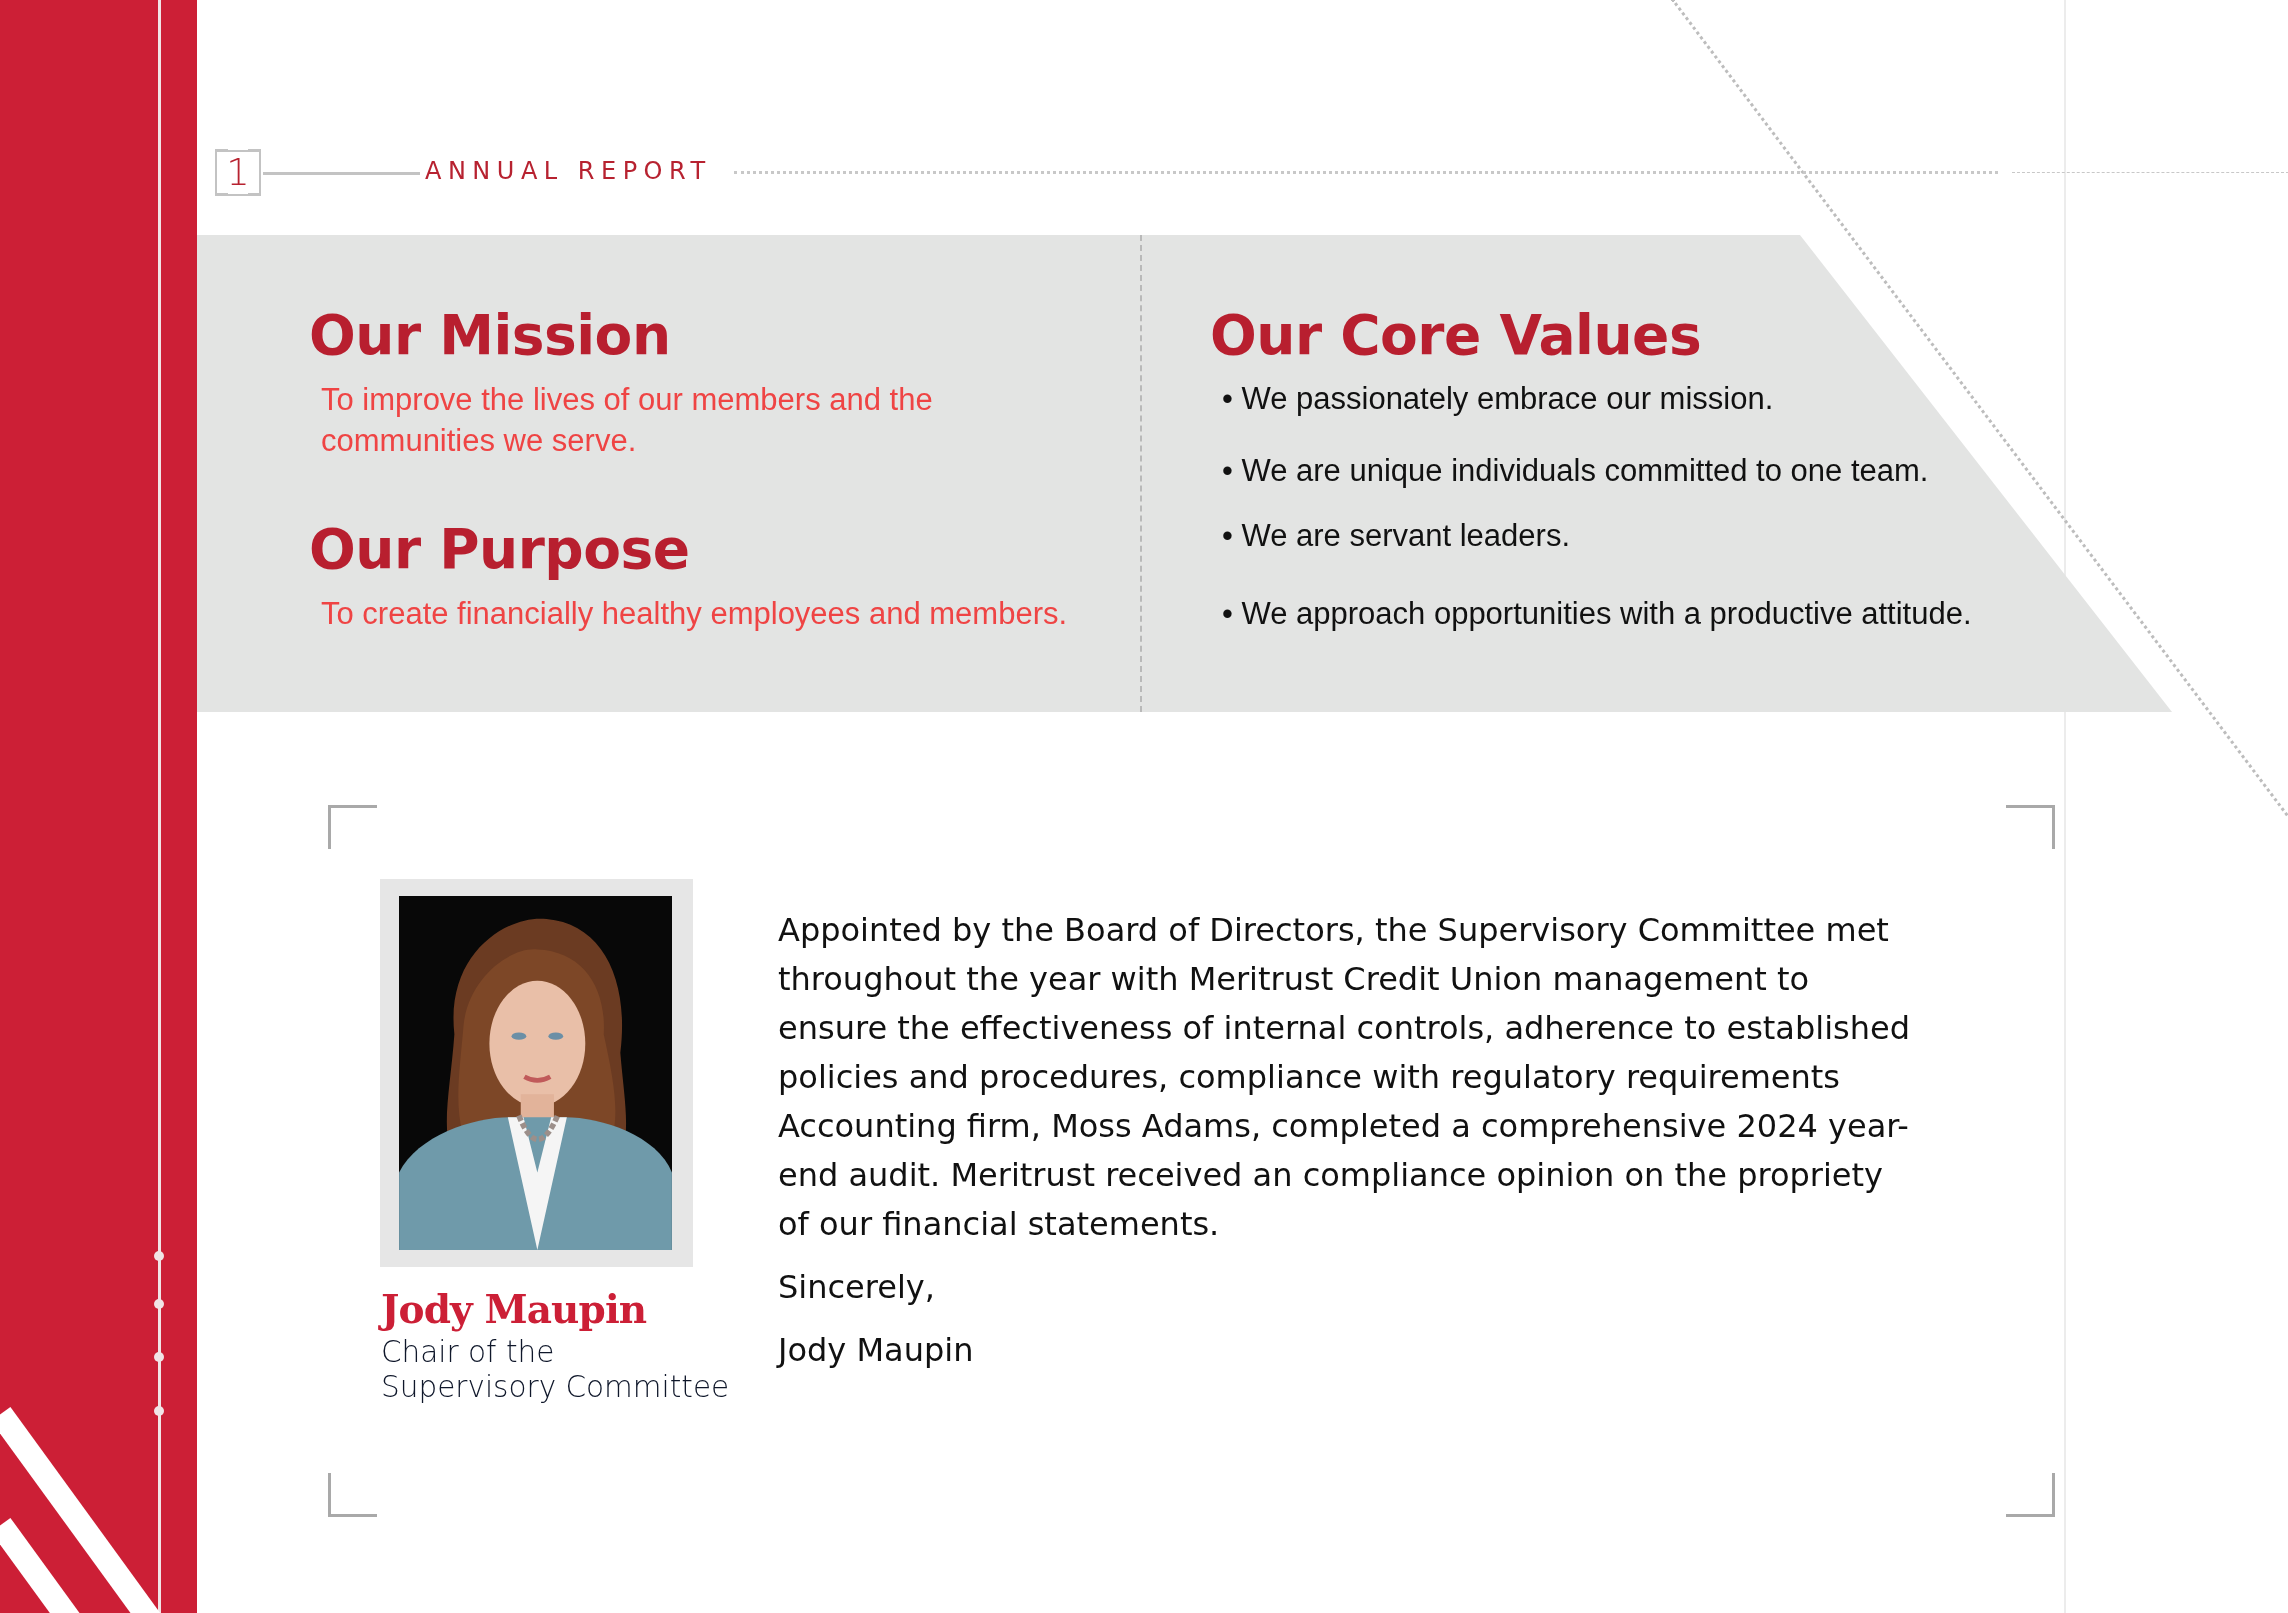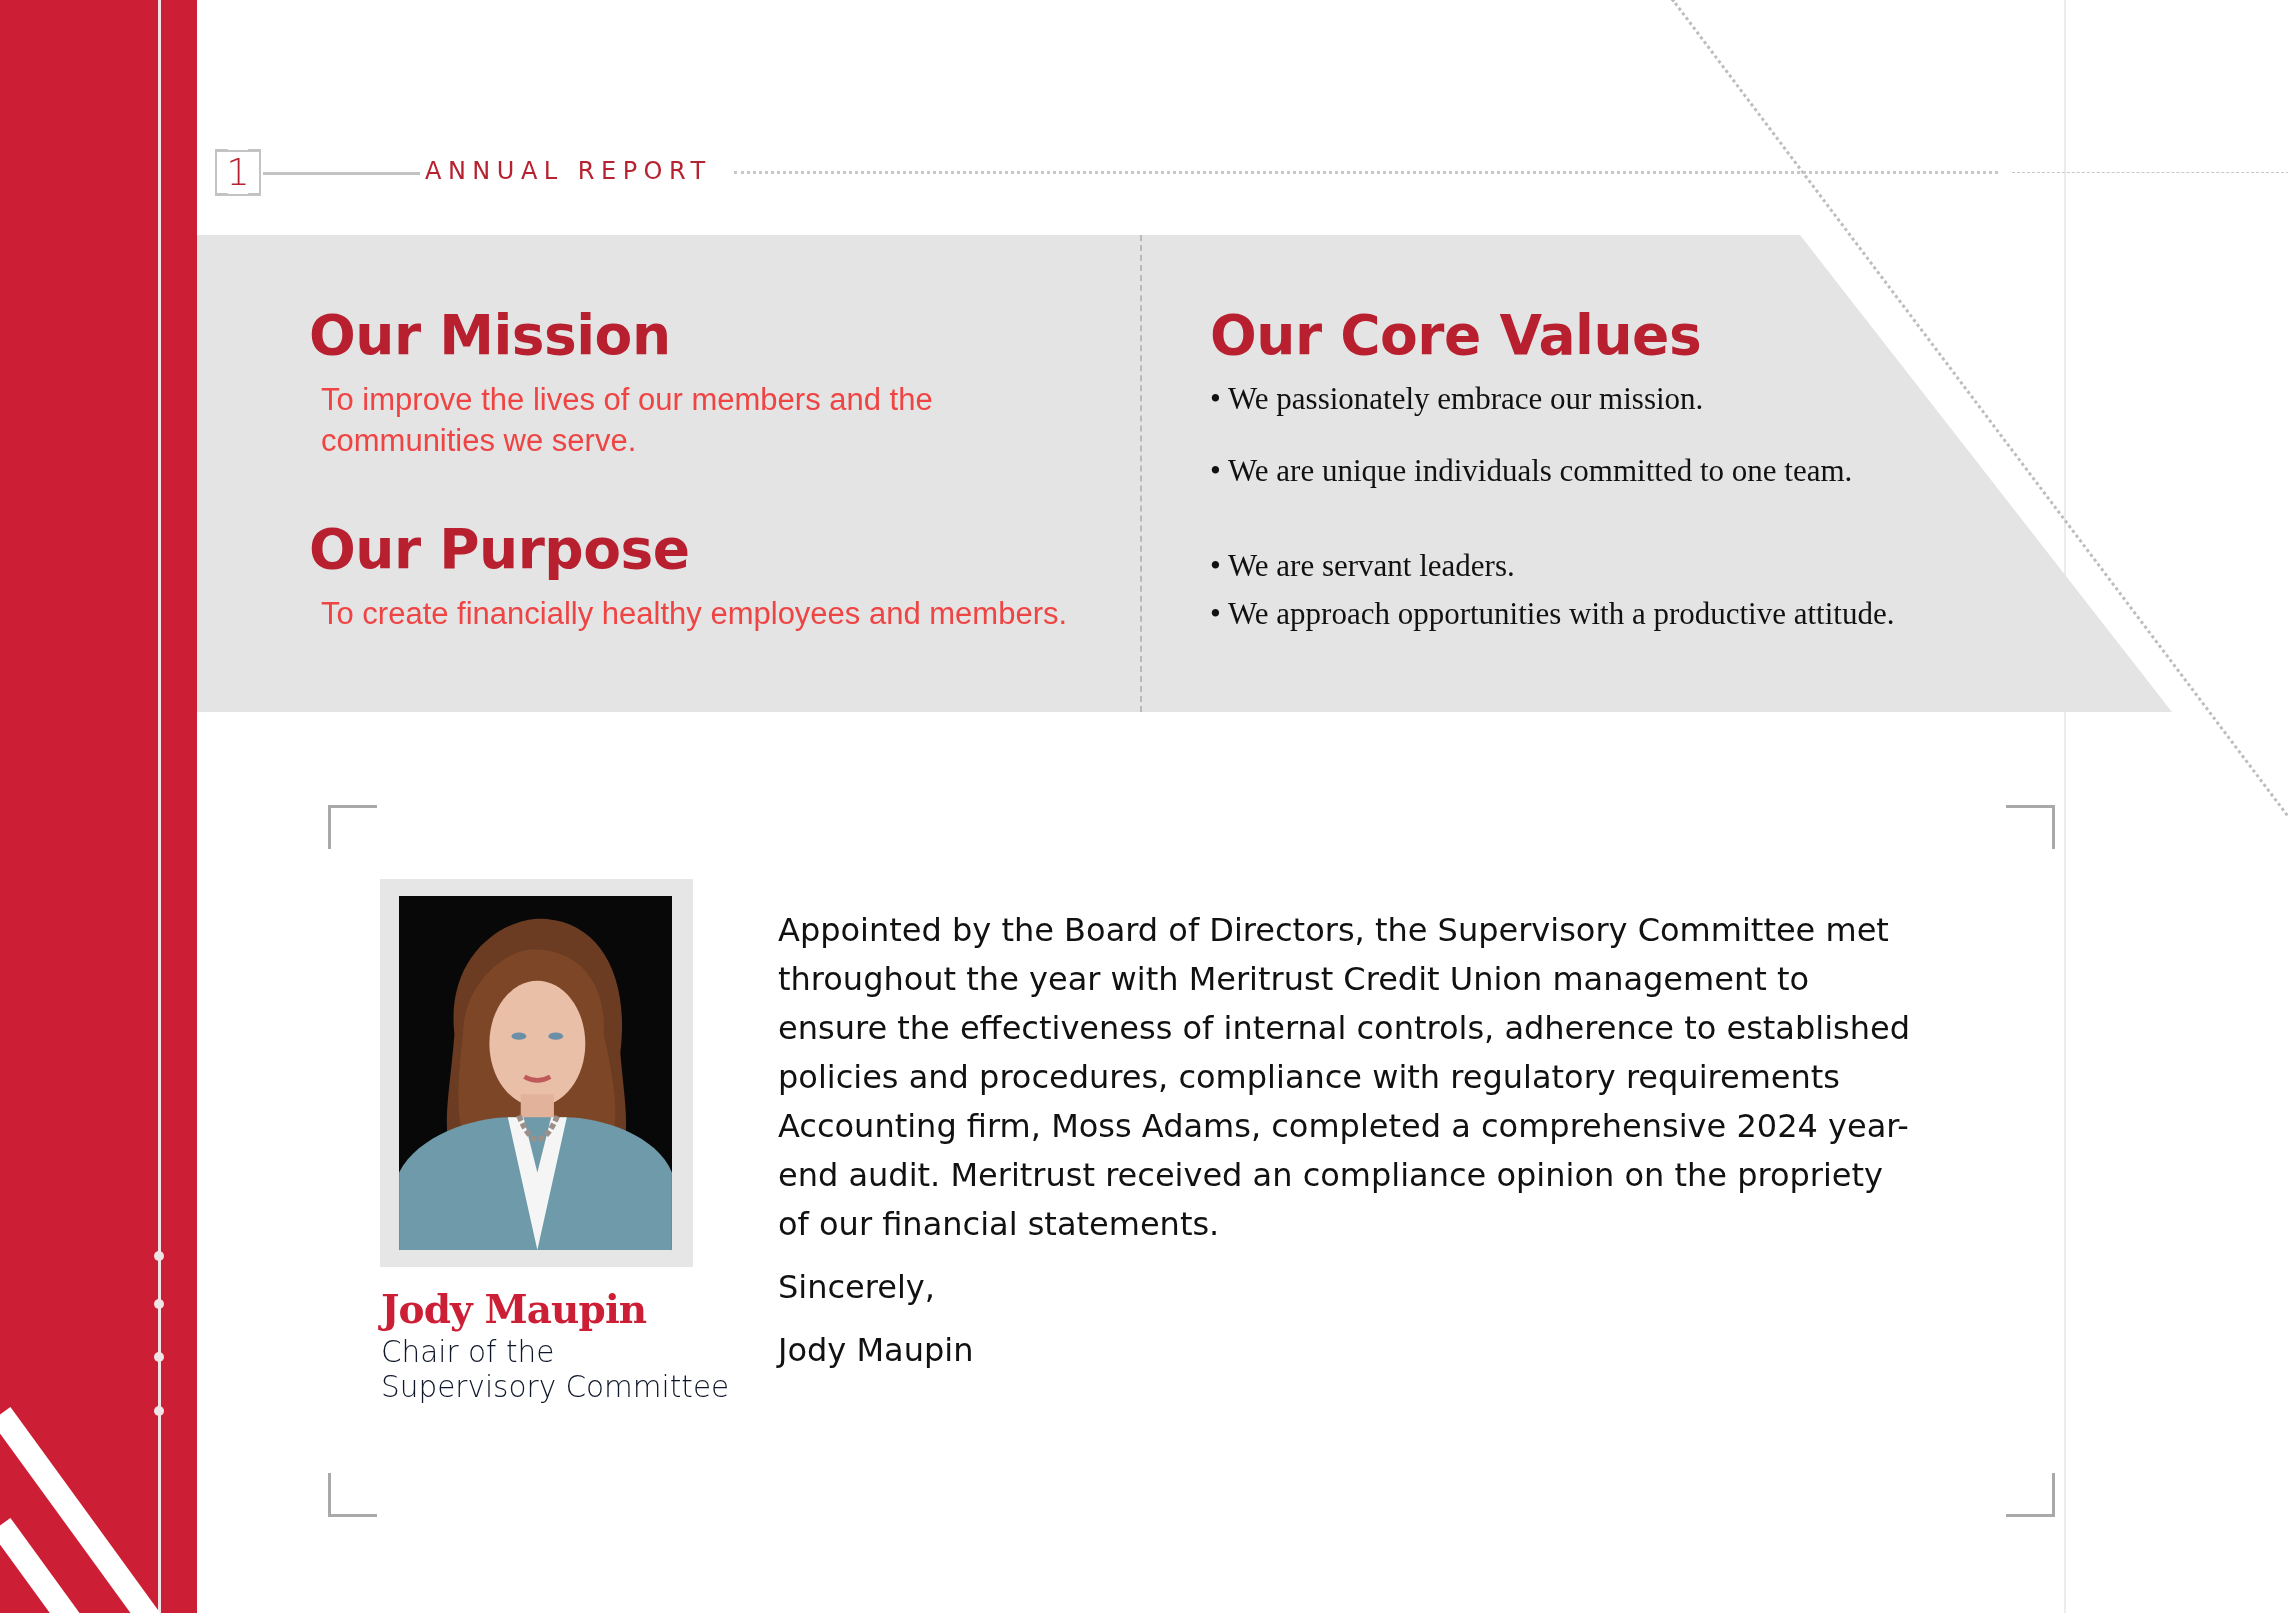--- a/index.html
+++ b/index.html
@@ -15,21 +15,21 @@
   .pagenum::after { right:0; border-left:none; }
   .hline { left:263px; top:172px; width:157px; height:2.8px; background:#c3c3c3; }
   .title-report { left:425px; top:155px; color:#b72230; font-size:24px; letter-spacing:6.5px; line-height:33px; font-family:"DejaVu Sans", sans-serif; }
   .dotline { left:734px; top:171px; width:1264px; height:0; border-top:3.7px dotted #c8c8c8; }
   .dashline { left:2012px; top:172px; width:277px; height:0; border-top:1.8px dashed #c8c8c8; }
   .vpage { left:2064px; top:0; width:1.8px; height:1613px; background:#ececec; }
   .band { left:197px; top:235px; width:1975px; height:477px; background:#e3e4e3; clip-path:polygon(0 0, 1603px 0, 1975px 477px, 0 477px); }
   .divider { left:1140px; top:235px; height:477px; width:0; border-left:2.8px dashed #b9b9b9; }
   .h2 { color:#b81f2f; font-weight:bold; font-size:55px; line-height:65px; font-family:"DejaVu Sans", sans-serif; letter-spacing:-0.5px; }
   .ptext { color:#ef4444; font-size:31px; line-height:41px; font-family:"Liberation Sans", sans-serif; }
-  .bullet { color:#111; font-size:31px; line-height:41px; font-family:Liberation Serif, serif; white-space:nowrap; }
+  .bullet { color:#111; font-size:31px; line-height:41px; font-family:Liberation Sans, sans-serif; white-space:nowrap;margin-left:12px; }
   .corner { width:46px; height:41px; border-color:#a9a9a9; border-style:solid; border-width:0; }
   .c-tl { left:328px; top:805px; border-top-width:3.7px; border-left-width:3.7px; }
   .c-tr { left:2006px; top:805px; border-top-width:3.7px; border-right-width:3.7px; }
   .c-bl { left:328px; top:1473px; border-bottom-width:3.7px; border-left-width:3.7px; }
   .c-br { left:2006px; top:1473px; border-bottom-width:3.7px; border-right-width:3.7px; }
   .photo-frame { left:380px; top:879px; width:313px; height:388px; background:#e6e6e6; }
   .photo { position:absolute; left:19.4px; top:16.6px; width:273px; height:354px; background:#070707; overflow:hidden; }
   .name { left:381px; top:1285px; color:#cc1f36; font-family:"DejaVu Serif", serif; font-weight:bold; font-size:39px; line-height:48px; letter-spacing:-0.9px; }
   .role { left:381px; top:1335px; color:#0f172a; font-family:"DejaVu Sans", sans-serif; font-weight:200; font-size:29.5px; line-height:35px; }
   .body { left:778px; top:906px; width:1264px; color:#111; font-family:"DejaVu Sans", sans-serif; font-size:32px; line-height:49px; }
@@ -66,21 +66,21 @@
   <div>To improve the lives of our members and the</div>
   <div>communities we serve.</div>
 </div>
 
 <div class="abs h2" style="left:309px; top:517px;">Our Purpose</div>
 <div class="abs ptext" style="left:321px; top:593px;">To create financially healthy employees and members.</div>
 
 <div class="abs h2" style="left:1210px; top:303px;">Our Core Values</div>
 <div class="abs bullet" style="left:1210px; top:378px;">• We passionately embrace our mission.</div>
 <div class="abs bullet" style="left:1210px; top:450px;">• We are unique individuals committed to one team.</div>
-<div class="abs bullet" style="left:1210px; top:545px;">• We are servant leaders.</div>
+<div class="abs bullet" style="left:1210px; top:515px;">• We are servant leaders.</div>
 <div class="abs bullet" style="left:1210px; top:593px;">• We approach opportunities with a productive attitude.</div>
 
 <div class="abs corner c-tl"></div>
 <div class="abs corner c-tr"></div>
 <div class="abs corner c-bl"></div>
 <div class="abs corner c-br"></div>
 
 <div class="abs photo-frame">
   <div class="photo" aria-label="Portrait of Jody Maupin">
     <svg width="273" height="354" viewBox="0 0 296 384">

